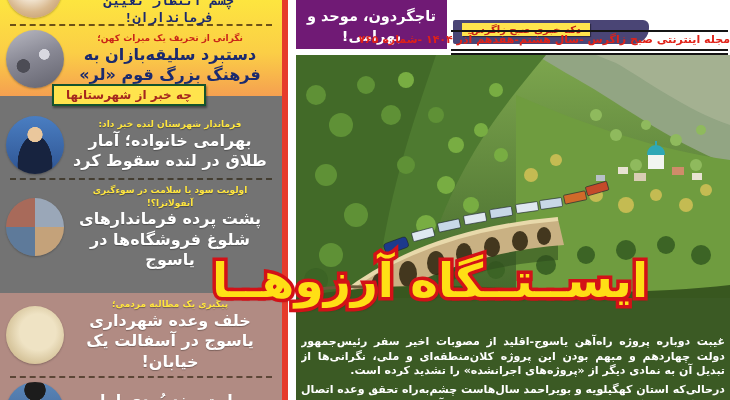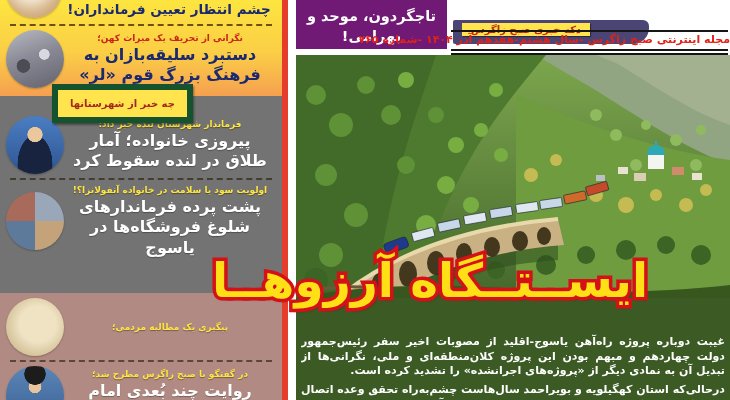--- a/index.html
+++ b/index.html
@@ -16,21 +16,21 @@
   .sec3{top:293px;height:107px;background:#b18b83;}
   .sb-item{display:flex;direction:ltr;align-items:center;padding:2px 6px;}
   .sb-item .txt{flex:1;direction:rtl;text-align:center;padding:0 4px;}
   .circ{width:58px;height:58px;border-radius:50%;flex:0 0 auto;box-shadow:0 1px 2px rgba(0,0,0,.25);}
   .kicker{font-size:9px;font-weight:bold;line-height:1.4;}
   .k-red{color:#c92418;}
   .k-yel{color:#ffe63f;text-shadow:0 1px 1px rgba(0,0,0,.35);}
   .sb-title{font-weight:bold;line-height:1.28;}
   .t-navy{color:#1b2a6e;font-size:16px;}
   .t-white{color:#ffffff;font-size:16px;text-shadow:0 1px 1px rgba(0,0,0,.3);}
-  .item1{height:20px;overflow:visible;padding-top:0;}
+  .item1{height:20px;overflow:visible;padding-top:0;font-family:Liberation Mono, monospace;}
   .item1 .circ{width:56px;height:56px;margin-top:-40px;}
   .item1 .sb-title{font-size:13.5px;}
   .dash{border-top:2px dashed rgba(60,35,10,.75);margin:2px 10px;}
   .sec2 .dash,.sec3 .dash{border-top-color:rgba(35,25,5,.6);}
   .c1{background:radial-gradient(circle at 45% 40%,#f5ead9 0 30%,#d9b98f 60%,#b98d5e 100%);}
   .c2{background:
       radial-gradient(circle at 30% 62%,#4c4c55 0 12%,transparent 13%),
       radial-gradient(circle at 66% 42%,#d8d8e0 0 10%,transparent 11%),
       linear-gradient(160deg,#b9b9c2 0%,#8a8a96 45%,#63636e 100%);}
   .c3{background:
@@ -38,22 +38,22 @@
       radial-gradient(ellipse at 50% 84%,#17233f 0 42%,transparent 43%),
       linear-gradient(180deg,#4a7ec2,#2e5492);}
   .c4{background:conic-gradient(from 0deg,#9aa7b8 0 25%,#c4a27a 0 50%,#5e7a9a 0 75%,#a86a5a 0 100%);}
   .c5{background:radial-gradient(circle at 55% 45%,#efe3c4 0 40%,#d6c49b 70%,#bfa878 100%);}
   .c6{background:
       radial-gradient(circle at 50% 14%,#1c1c1c 0 18%,transparent 19%),
       radial-gradient(circle at 50% 36%,#e7c49e 0 13%,transparent 14%),
       linear-gradient(180deg,#5a86b8,#3c5f92);}
   .banner-tag{
     position:absolute;left:52px;top:84px;z-index:6;
-    background:#ffe44d;color:#a5281e;font-size:10px;font-weight:bold;
-    padding:8px 12px;border:6px solid #14532d;box-shadow:1px 2px 2px rgba(0,0,0,.4);
+    background:#ffe44d;color:#a5281e;font-size:12px;font-weight:bold;
+    padding:2px 12px;border:2px solid #14532d;box-shadow:1px 2px 2px rgba(0,0,0,.4);
     direction:rtl;white-space:nowrap;
   }
   .red-strip{position:absolute;left:282px;top:0;width:6px;height:400px;background:#e63c2b;}
   
   .main{position:absolute;left:296px;top:0;width:434px;height:400px;}
   .purple-box{
     position:absolute;left:0;top:0;width:151px;height:49px;background:#701a75;
     color:#fff;font-weight:bold;font-size:14.5px;line-height:1.35;text-align:center;
     direction:rtl;padding-top:7px;box-sizing:border-box;
   }
@@ -115,45 +115,45 @@
           <div class="sb-title t-navy">دستبرد سلیقه‌بازان به فرهنگ بزرگ قوم «لر»</div>
         </div>
       </div>
     </div>
 
     <div class="sec sec2">
       <div class="sb-item" style="padding-top:20px">
         <div class="circ c3"></div>
         <div class="txt">
           <div class="kicker k-yel">فرماندار شهرستان لنده خبر داد:</div>
-          <div class="sb-title t-white">پیروزی خانواده؛ آمار طلاق در لنده سقوط کرد</div>
+          <div class="sb-title t-white">بهرامی خانواده؛ آمار طلاق در لنده سقوط کرد</div>
         </div>
       </div>
       <div class="dash"></div>
       <div class="sb-item">
         <div class="circ c4"></div>
         <div class="txt">
-          <div class="kicker k-yel">اولویت سود یا سلامت در خانواده آنفولانزا؟!</div>
+          <div class="kicker k-yel">اولویت سود یا سلامت در سوءگیری آنفولانزا؟!</div>
           <div class="sb-title t-white">پشت پرده فرماندار‌های شلوغ فروشگاه‌ها در یاسوج</div>
         </div>
       </div>
     </div>
 
     <div class="sec sec3">
       <div class="sb-item" style="padding-top:5px">
         <div class="circ c5"></div>
         <div class="txt">
           <div class="kicker k-yel">پیگیری یک مطالبه مردمی؛</div>
+          <div class="sb-title t-white">خلف وعده شهرداری یاسوج در آسفالت یک خیابان!</div>
         </div>
       </div>
       <div class="dash"></div>
       <div class="sb-item">
         <div class="circ c6"></div>
         <div class="txt">
-          <div class="kicker k-yel">در گفتگو با صبح زاگرس مطرح شد؛</div>
           <div class="sb-title t-white">روایت چند بُعدی امام جمعه</div>
         </div>
       </div>
     </div>
 
     <div class="banner-tag">چه خبر از شهرستانها</div>
   </div>
 
   <div class="red-strip"></div>
 

